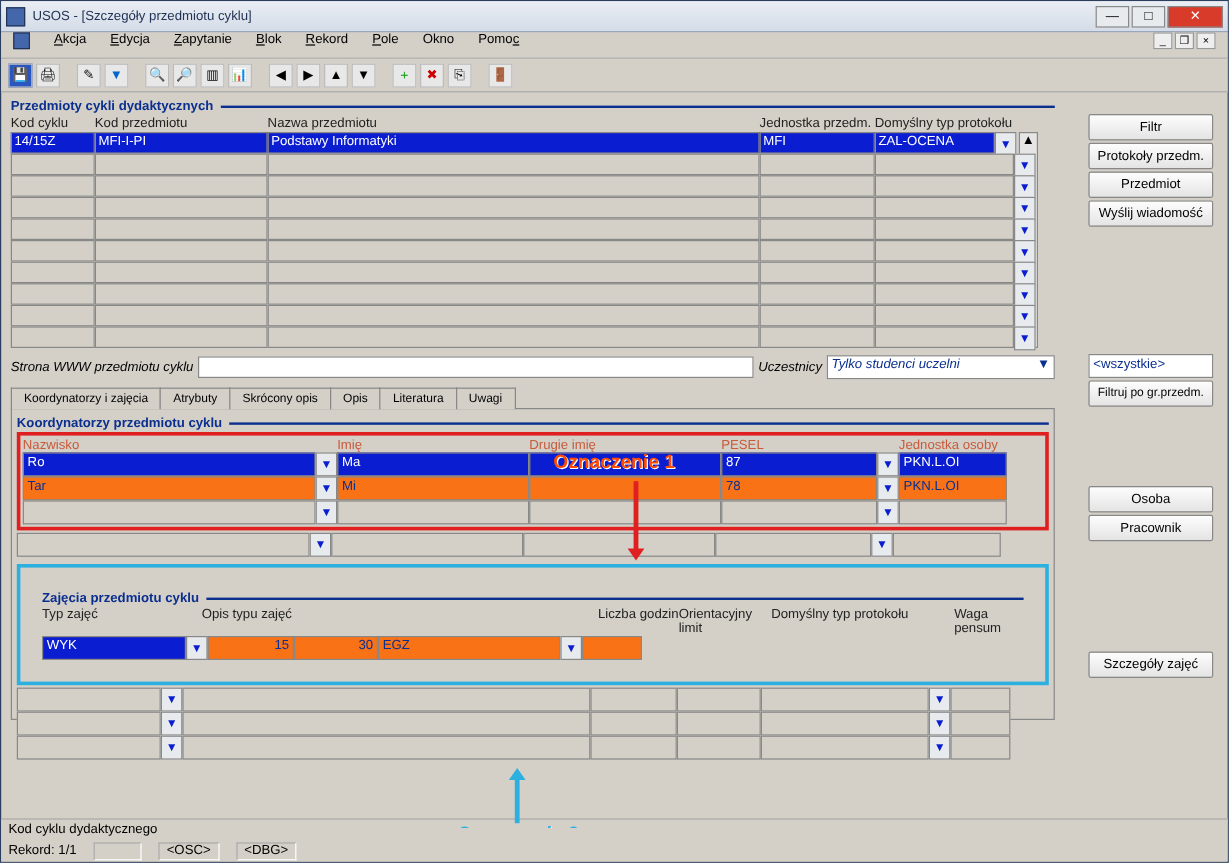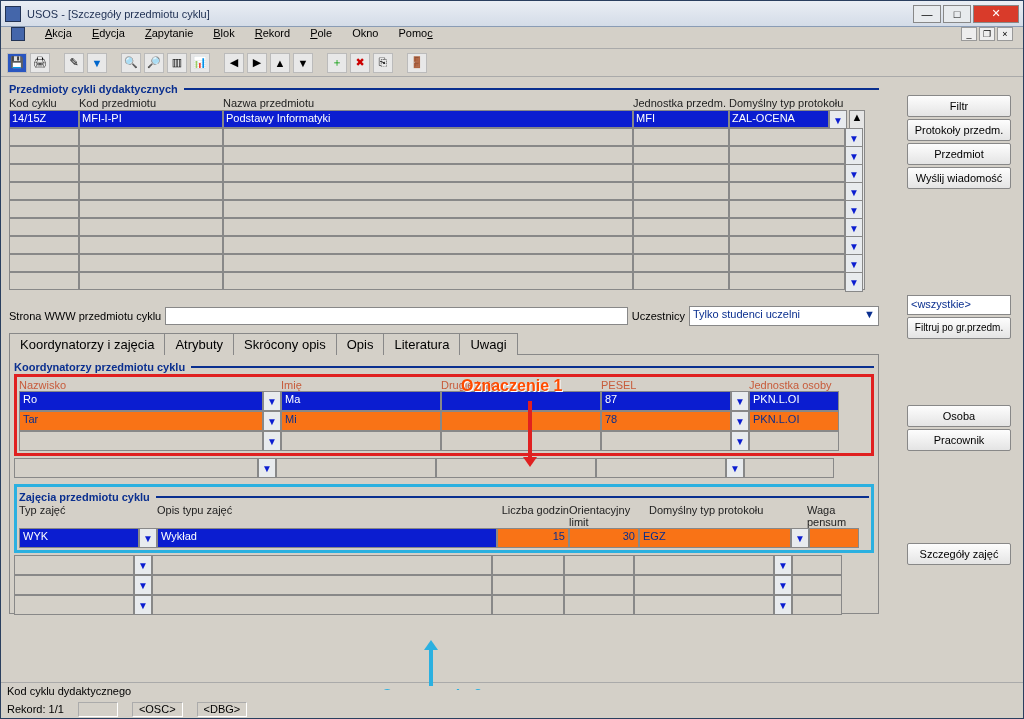--- a/index.html
+++ b/index.html
@@ -39,40 +39,40 @@
 .cell.sel { background: #0b1dd0; color: #fff; }
 .cell.empty { background: #d4d0c8; }
 .scrollthumb { width: 16px; background: #e5e5e5; border: 1px solid #888; display: flex; flex-direction: column; align-items: center; justify-content: space-between; font-size: 8px; }
 .scrollthumb div { width: 100%; text-align: center; }
 
 
 .side-buttons { position: absolute; right: 12px; top: 104px; width: 104px; display: flex; flex-direction: column; gap: 2px; }
 .sidebtn { height: 22px; background: linear-gradient(#fdfdfd,#e4e4e4); border: 1px solid #888; border-radius: 2px; text-align: center; line-height: 20px; cursor: default; font-size: 11px; }
 
 
-.strona-row { display: flex; align-items: center; gap: 4px; margin-top: 16px; }
+.strona-row { display: flex; align-items: center; gap: 4px; margin-top: 6px; font-style: italic; }
 .strona-row .fld { flex: 1; height: 18px; border: 1px solid #888; background: #fff; }
 .ucz-sel { width: 190px; height: 20px; border: 1px solid #888; background: #fff; color: #0a2f8f; padding: 1px 3px; }
 .tabs { display: flex; margin-top: 6px; }
-.tab { border: 1px solid #888; border-bottom: none; background: #d4d0c8; padding: 3px 10px; font-size: 13px; position: relative; top: 1px; }
+.tab { border: 1px solid #888; border-bottom: none; background: #d4d0c8; padding: 3px 10px; font-size: 10px; position: relative; top: 1px; }
 .tab.active { background: #d4d0c8; }
 .tab + .tab { margin-left: -1px; }
 .tab-panel { border: 1px solid #888; padding: 4px; background: #d4d0c8; }
 
 .subhead { color: #0a2f8f; font-weight: bold; font-size: 13px; margin: 2px 0 1px 0; display:flex; align-items:center; gap:6px; }
 .subhead .rule { flex:1; border-top:2px solid #0a2f8f; }
 
 .koord-box { border: 3px solid #e02020; padding: 2px; position: relative; }
 .koord-hdr { display: flex; font-size: 10px; color: #c75b3b; }
 .koord-row { display: flex; height: 20px; }
 .kcell { border: 1px solid #888; background: #f97316; height: 20px; padding: 1px 3px; color: #0a2f8f; overflow:hidden; }
 .ksel { background: #0b1dd0; color: #fff; }
 .dropbtn { width: 18px; height: 20px; background: #e8ebee; border: 1px solid #888; color: #0b1dd0; font-size: 10px; display:flex; align-items:center; justify-content:center; }
 
-.zaj-box { border: 3px solid #2bb0e0; padding: 2px; margin-top: 6px; }
+.zaj-box { border: 3px solid #2bb0e0; padding: 18px; margin-top: 6px; }
 
 .annot1 { position: absolute; color: #ff4b00; font-size: 16px; font-weight: bold; text-shadow: 1px 1px 0 #fff; left: 460px; top: 300px; z-index:10; }
 .arrow1 { position: absolute; left: 527px; top: 324px; width: 4px; height: 58px; background: #e02020; z-index:10; }
 .arrow1::after { content:''; position:absolute; bottom:-8px; left:-5px; border-left:7px solid transparent; border-right:7px solid transparent; border-top:10px solid #e02020; }
 .annot2 { position: absolute; color: #2bb0e0; font-size: 16px; font-weight: bold; text-shadow: 1px 1px 0 #fff; left: 380px; top: 610px; z-index:10; }
 .arrow2 { position: absolute; left: 428px; top: 571px; width: 4px; height: 38px; background: #2bb0e0; z-index:10; }
 .arrow2::before { content:''; position:absolute; top:-8px; left:-5px; border-left:7px solid transparent; border-right:7px solid transparent; border-bottom:10px solid #2bb0e0; }
 
 .statusbar { position: absolute; bottom: 0; left: 0; right: 0; height: 36px; border-top: 1px solid #aaa; background: #d4d0c8; padding: 2px 6px; font-size: 11px; }
 .statusbar .row1 { height: 16px; }
@@ -341,21 +341,20 @@
             <div style="width:340px">Opis typu zajęć</div>
             <div style="width:72px;text-align:right">Liczba godzin</div>
             <div style="width:80px">Orientacyjny limit</div>
             <div style="width:140px">Domyślny typ protokołu</div>
             <div style="width:18px"></div>
             <div style="width:60px">Waga pensum</div>
           </div>
           <div class="koord-row">
             <div class="kcell ksel" style="width:120px">WYK</div>
             <div class="dropbtn">▼</div>
-            <div class="kcell ksel" style="width:340px">Wykład</div>
             <div class="kcell" style="width:72px;text-align:right">15</div>
             <div class="kcell" style="width:70px;text-align:right">30</div>
             <div class="kcell" style="width:152px">EGZ</div>
             <div class="dropbtn">▼</div>
             <div class="kcell" style="width:50px"></div>
           </div>
         </div>
         <div class="koord-row" style="margin-top:2px">
           <div class="kcell" style="width:120px;background:#d4d0c8"></div>
           <div class="dropbtn">▼</div>

